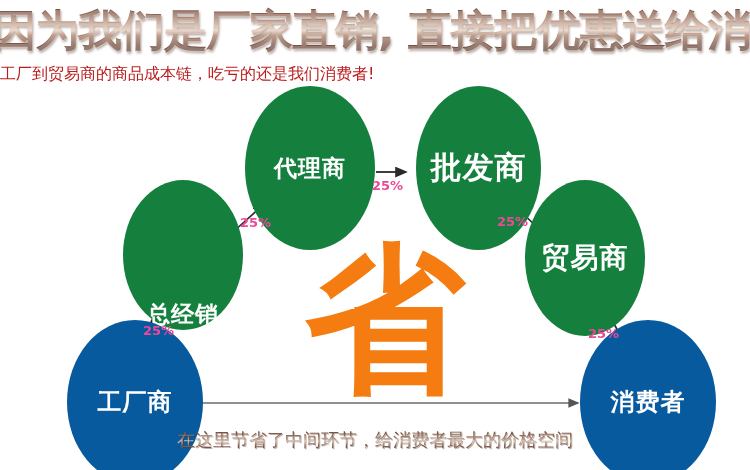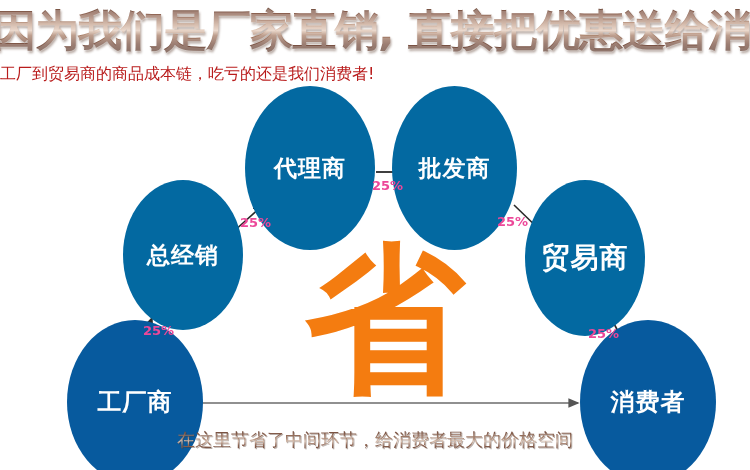--- a/index.html
+++ b/index.html
@@ -74,26 +74,26 @@
     display: flex;
     align-items: center;
     justify-content: center;
     border-radius: 50%;
     color: #ffffff;
     font-weight: bold;
     white-space: nowrap;
     font-family: "DejaVu Sans", "Liberation Sans", sans-serif;
     letter-spacing: 1px;
   }
-  .node.orange { background: #0369a1; }
+  .node.orange { background: #15803d; }
   .node.blue   { background: #075a9e; }
 
-  #node-zongjingxiao { left: 123px; top: 180px; width: 120px; height: 150px; font-size: 23px; }
+  #node-zongjingxiao { left: 123px; top: 180px; width: 120px; height: 150px; font-size: 23px; align-items: flex-end; }
   #node-dailishang   { left: 245px; top:  86px; width: 130px; height: 164px; font-size: 23px; }
-  #node-pifashang    { left: 392px; top:  86px; width: 125px; height: 164px; font-size: 23px; }
+  #node-pifashang    { left: 416px; top:  86px; width: 125px; height: 164px; font-size: 31px; }
   #node-maoyishang   { left: 525px; top: 180px; width: 120px; height: 156px; font-size: 28px; }
   #node-gongchang    { left:  67px; top: 320px; width: 136px; height: 164px; font-size: 24px; }
   #node-xiaofeizhe   { left: 580px; top: 320px; width: 136px; height: 164px; font-size: 24px; }
 
   
   #center-char {
     position: absolute;
     left: 300px;
     top: 232px;
     width: 170px;

